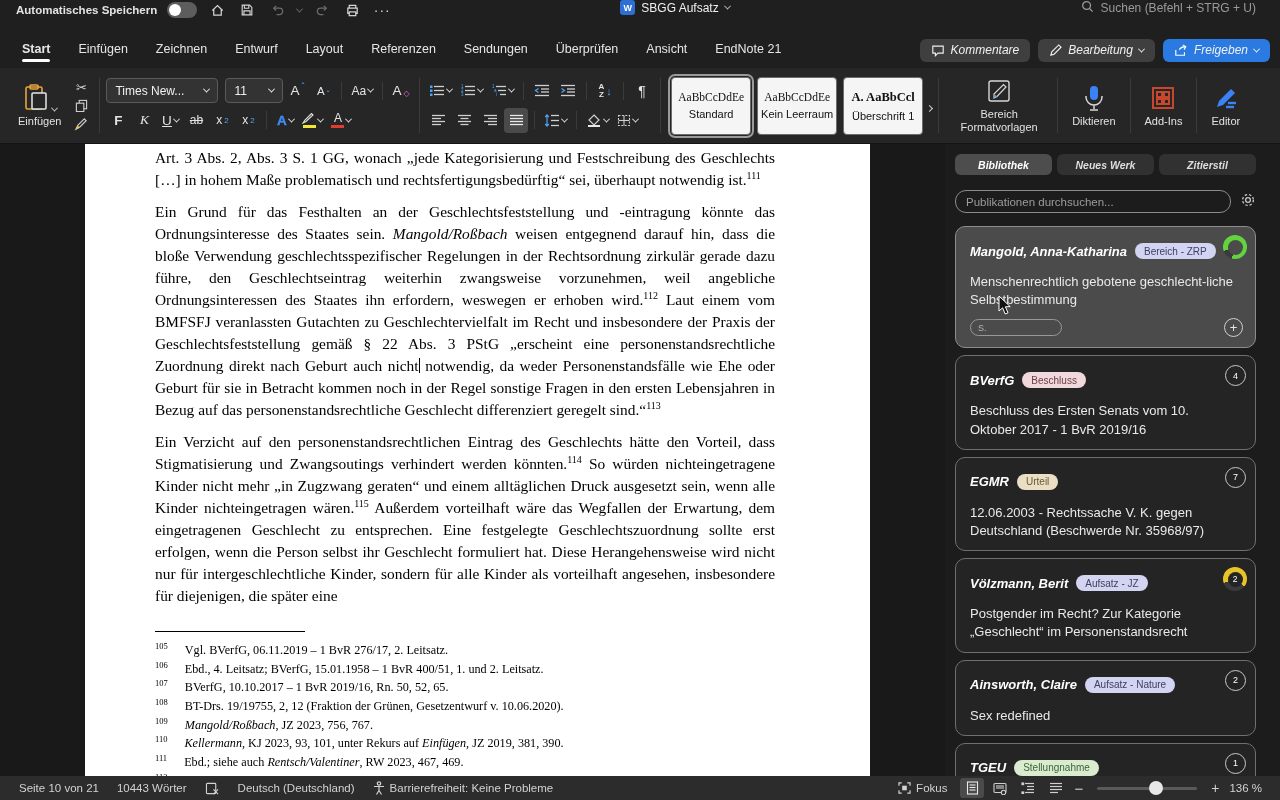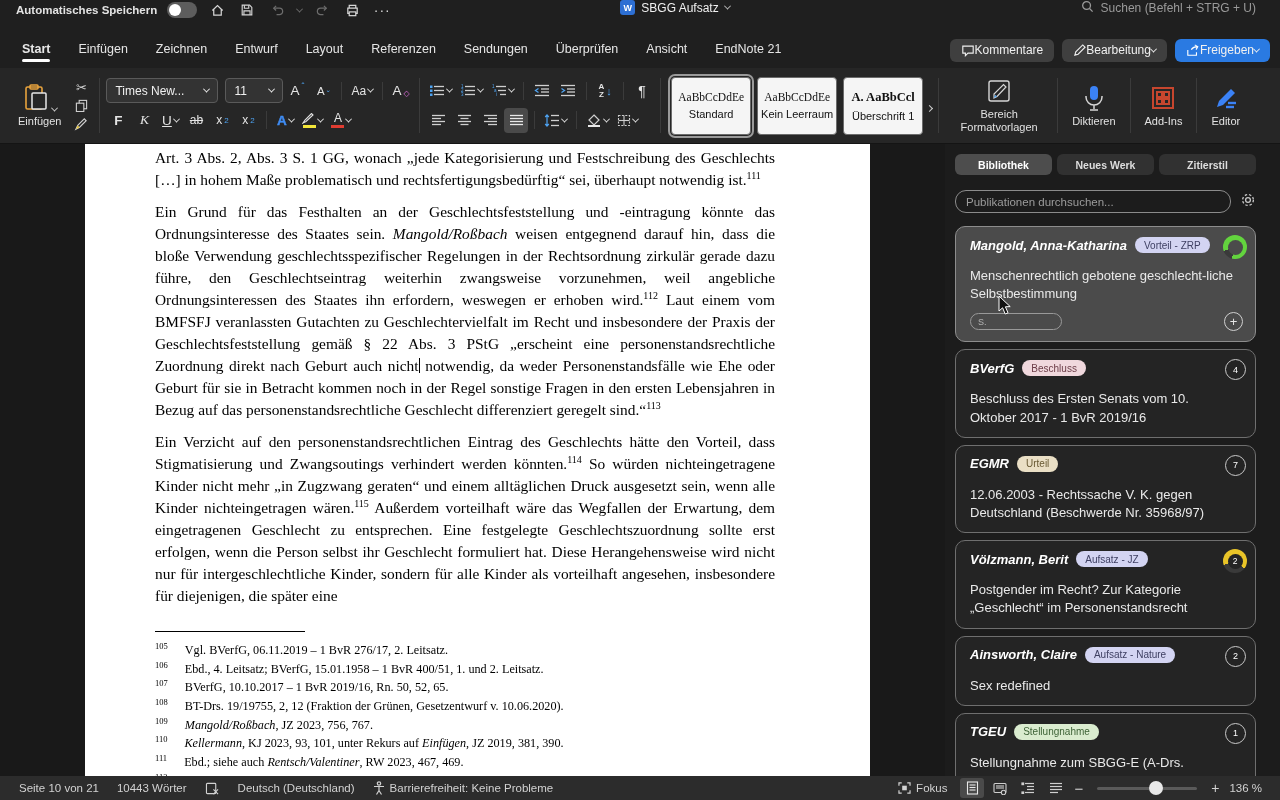--- a/index.html
+++ b/index.html
@@ -27,21 +27,21 @@
   
   .tabrow { position:absolute; top:32px; left:0; right:0; height:36px; background:#1f1f1f;
     display:flex; align-items:center; padding:0 10px; }
   .tabs { display:flex; align-items:center; gap:4px; }
   .tab { color:#e6e6e6; font-size:12.5px; padding:6px 12px 8px; position:relative; white-space:nowrap; }
   .tab.active { font-weight:700; }
   .tab.active::after { content:""; position:absolute; left:12px; right:12px; bottom:2px; height:3px;
     border-radius:2px; background:#fff; }
   .tabrow-actions { margin-left:auto; display:flex; align-items:center; gap:8px; }
   .pill { height:23px; border-radius:6px; background:#3f3f3f; color:#f0f0f0; font-size:12px;
-    display:flex; align-items:center; gap:0; padding:0 11px; }
+    display:flex; align-items:center; gap:6px; padding:0 11px;font-style:italic; }
   .pill.blue { background:#2a7ae2; }
   .pill svg { display:block; }
 
   
   .ribbon { position:absolute; top:68px; left:0; right:0; height:76px; background:#262626;
     border-bottom:1px solid #141414; display:flex; align-items:stretch; padding:6px 8px 6px 10px; color:#d8d8d8; }
   .rsep { width:1px; background:#3b3b3b; margin:4px 6px; }
   .bigbtn { display:flex; flex-direction:column; align-items:center; justify-content:center; gap:3px;
     font-size:11px; color:#e2e2e2; padding:0 8px; text-align:center; line-height:1.15; }
   .clipcol { display:flex; flex-direction:column; justify-content:space-between; padding:4px 2px; }
@@ -81,31 +81,31 @@
   .para sup { font-size:10px; line-height:0; }
   .caret { display:inline-block; width:1.2px; height:15px; background:#000; vertical-align:-2px; }
   .fnblock { margin-top:24px; }
   .fnsep { width:150px; border-top:1.4px solid #000; margin-bottom:7px; }
   .fn { font-size:12.2px; line-height:14.6px; }
   .fn sup { font-size:8.5px; margin-right:17px; }
 
   
   .sidebar { position:absolute; top:144px; right:0; bottom:24px; width:335px; background:#1c1c1c;
     padding:10px 24px 0 10px; overflow:hidden; color:#eee; }
-  .stabs { display:flex; gap:5px; }
+  .stabs { display:flex; gap:5px;font-style:italic; }
   .stab { flex:1; height:21px; border-radius:6px; background:#313131; color:#dedede; font-size:10.5px;
     font-weight:600; display:flex; align-items:center; justify-content:center; }
   .stab.active { background:#4d4d4d; color:#fff; }
   .searchrow { display:flex; align-items:center; gap:9px; margin-top:15px; }
   .sinput { flex:1; height:23px; border:1px solid #8b8b8b; border-radius:11px; display:flex;
     align-items:center; padding:0 10px; font-size:11.5px; color:#9c9c9c; background:transparent; }
   .gear { color:#c9c9c9; }
   .cards { display:flex; flex-direction:column; gap:7px; margin-top:13px; }
   .card { position:relative; border:1px solid #6f6f6f; border-radius:10px; background:#242424;
-    padding:10px 12px 10px 14px; }
+    padding:16px 12px 10px 14px; }
   .card.sel { background:#4b4b4b; border-color:#8d8d8d; }
   .card-head { display:flex; align-items:center; gap:8px; padding-right:30px; }
   .card-author { font-style:italic; font-weight:700; font-size:13px; color:#fff; white-space:nowrap; }
   .badge { font-size:10px; padding:2.5px 9px; border-radius:9px; white-space:nowrap; }
   .badge.lavender { background:#d3d4f2; color:#3f4063; }
   .badge.pink { background:#f0d8dd; color:#6b3c47; }
   .badge.beige { background:#eadfc5; color:#675832; }
   .badge.green { background:#daeccf; color:#3e6337; }
   .card-title { font-size:13px; line-height:1.4; color:#e9e9e9; margin-top:14px; padding-right:6px; }
   .countc { position:absolute; top:9px; right:9px; width:21px; height:21px; border-radius:50%;
@@ -548,21 +548,21 @@
         <svg width="16" height="16" viewBox="0 0 16 16" fill="none" stroke="currentColor" stroke-width="1.3">
             <circle cx="8" cy="8" r="2.4"></circle>
             <circle cx="8" cy="8" r="5.4" stroke-dasharray="2.4 1.9"></circle>
           </svg>
       </span>
     </div>
     <div class="cards" id="cardList">
         <div class="card sel">
           <div class="card-head">
             <span class="card-author">Mangold, Anna-Katharina</span>
-            <span class="badge lavender">Vorteil - ZRP</span>
+            <span class="badge lavender">Bereich - ZRP</span>
           </div>
           <span class="donut" style="background: conic-gradient(from 250deg, rgb(99, 212, 62) 85%, rgb(58, 58, 58) 0deg); --hole: #4b4b4b;"></span>
           <div class="card-title">Menschenrechtlich gebotene geschlecht-liche Selbstbestimmung</div>
           <div class="inputrow">
             <div class="cinput">S.</div>
             <span class="plusbtn">+</span>
           </div>
         </div>
         <div class="card">
           <div class="card-head">

